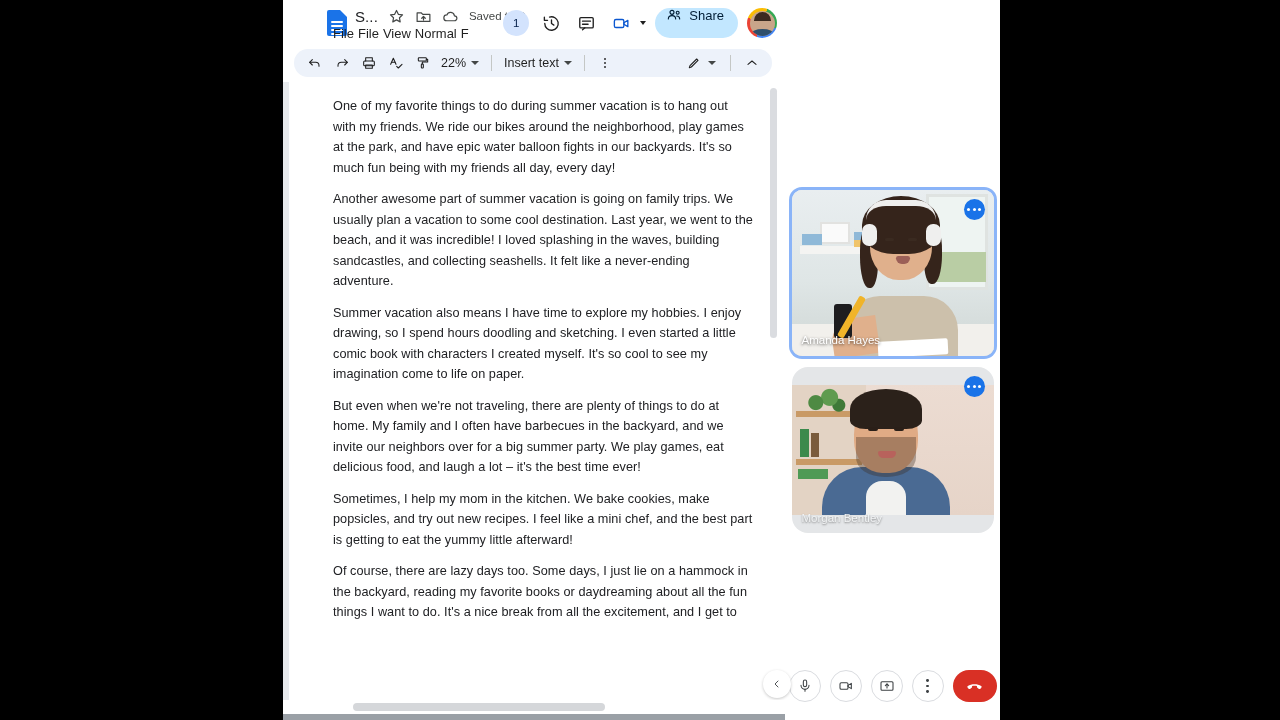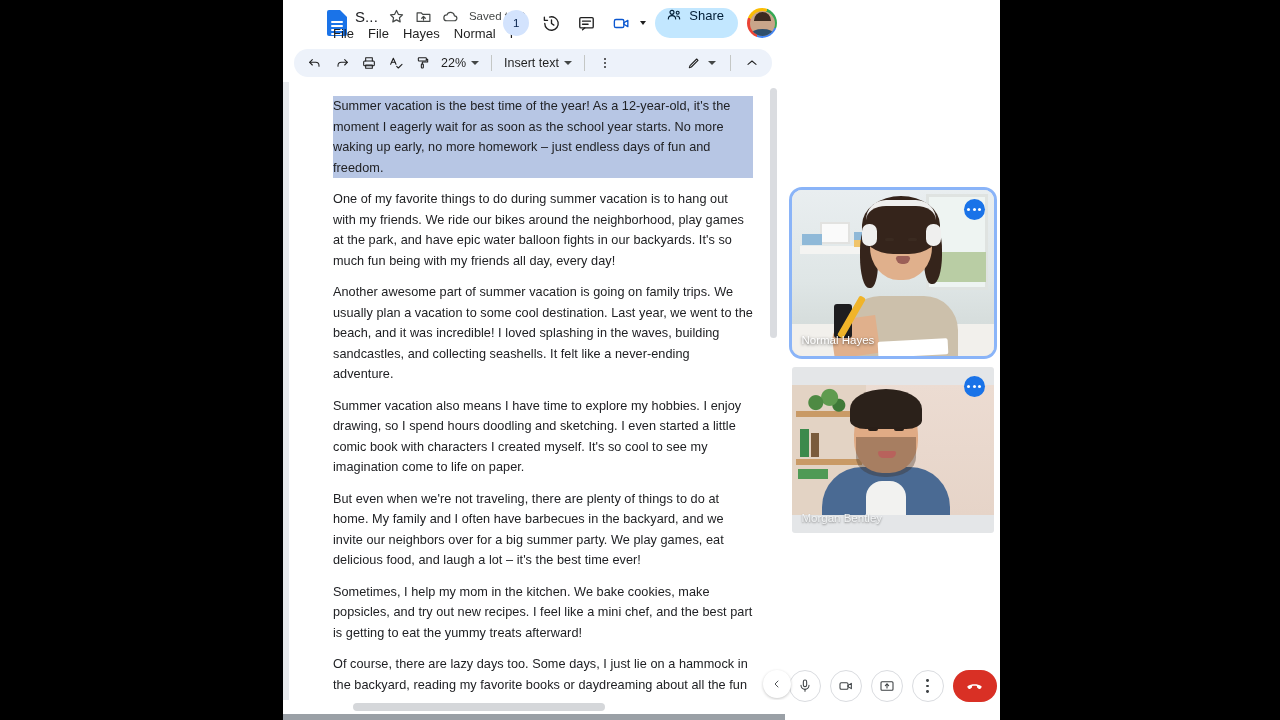--- a/index.html
+++ b/index.html
@@ -31,21 +31,21 @@
   }
   .doc-icon .lines { position:absolute; left:4px; top:11px; width:12px; }
   .doc-icon .lines i { display:block; height:1.6px; background:#fff; margin-bottom:2.4px; border-radius:1px;}
 
   .title-row { position:absolute; left:72px; top:6px; display:flex; align-items:center; gap:10px; height:20px; }
   .doc-title { font-size:15px; color:#202124; white-space:nowrap; letter-spacing:.1px;}
   .hicon { width:17px; height:17px; color:#444746; display:inline-block; }
   .hicon svg { display:block; width:17px; height:17px; fill:none; stroke:#444746; stroke-width:1.7; stroke-linecap:round; stroke-linejoin:round;}
   .saved-text { font-size:11.5px; color:#444746; white-space:nowrap; }
 
-  .menu-row { position:absolute; left:50px; top:26px; display:flex; gap:14px; }
+  .menu-row { position:absolute; left:50px; top:26px; display:flex; gap:4px; }
   .menu-row span { font-size:13px; color:#1f1f1f; white-space:nowrap; }
 
   .header-right { position:absolute; right:8px; top:4px; display:flex; align-items:center; gap:9px; height:38px;}
   .pg-badge {
     width:26px; height:26px; border-radius:50%; background:#d3e3fd; color:#041e49;
     font-size:11.5px; display:flex; align-items:center; justify-content:center;
   }
   .rbtn { width:26px; height:26px; display:flex; align-items:center; justify-content:center; border-radius:50%; }
   .rbtn svg { width:19px; height:19px; fill:none; stroke:#1f1f1f; stroke-width:1.7; stroke-linecap:round; stroke-linejoin:round; }
   .meet-btn svg { stroke:#0b57d0; }
@@ -96,21 +96,21 @@
   .docs-bottom-edge{ position:absolute; left:283px; bottom:0; width:502px; height:6px; background:#9aa0a6;}
 
   
   .meet { position:absolute; left:785px; top:0; width:215px; height:720px; background:#fff; }
   .meet-head { position:relative; height:44px; }
   .meet-title { position:absolute; left:9px; top:15px; font-size:13.5px; color:#202124; }
   .meet-head-icons { position:absolute; right:8px; top:13px; display:flex; gap:18px; }
   .meet-head-icons svg { width:17px;height:17px;fill:none;stroke:#3c4043;stroke-width:1.6;stroke-linecap:round;stroke-linejoin:round;}
 
   .tiles { position:absolute; left:0; top:190px; width:215px; }
-  .tile { position:relative; width:202px; margin:0 auto 11px auto; border-radius:3px; overflow:hidden; }
+  .tile { position:relative; width:202px; margin:0 auto 11px auto; border-radius:16px; overflow:hidden; }
   .tile.active { box-shadow:0 0 0 3px #8ab4f8; border-radius:10px; }
   .tile .vid { position:relative; width:202px; height:166px; overflow:hidden; background:#e4e6e8; }
   .tile.letterboxed .vid { height:166px; display:flex; flex-direction:column; justify-content:center; background:#e4e6e8;}
   .tile.letterboxed .inner-vid { height:130px; position:relative; overflow:hidden;}
 
   .name {
     position:absolute; left:10px; font-size:11.5px; color:#fff;
     text-shadow:0 1px 3px rgba(0,0,0,.65);
   }
   .name.a { bottom:10px; }
@@ -222,21 +222,21 @@
           <svg viewBox="0 0 24 24">
               <path d="M6.5 18h11a3.5 3.5 0 000-7 5.5 5.5 0 00-10.6-1.2A3.6 3.6 0 006.5 18z"></path>
             </svg>
         </span>
         <span class="saved-text">Saved to D</span>
       </div>
 
       <div class="menu-row">
         <span>File</span>
         <span>File</span>
-        <span>Hayes</span>
+        <span>View</span>
         <span>Normal</span>
         <span>F</span>
       </div>
 
       <div class="header-right">
         <div class="pg-badge">1</div>
         <div class="rbtn">
           <svg viewBox="0 0 24 24">
               <path d="M3.5 12a8.5 8.5 0 106-8.1"></path>
               <path d="M3 4v4h4"></path>
@@ -337,26 +337,25 @@
       <div class="tb">
         <svg viewBox="0 0 24 24">
             <path d="M6 14l6-5 6 5"></path>
           </svg>
       </div>
     </div>
 
     <div class="page-area">
       <div class="page-left-strip"></div>
       <div class="page">
-        <p class="sel">Summer vacation is the best time of the year! As a 12-year-old, it's the moment I eagerly wait for as soon as the school year starts. No more waking up early, no more homework – just endless days of fun and freedom.</p>
         <p>One of my favorite things to do during summer vacation is to hang out with my friends. We ride our bikes around the neighborhood, play games at the park, and have epic water balloon fights in our backyards. It's so much fun being with my friends all day, every day!</p>
         <p>Another awesome part of summer vacation is going on family trips. We usually plan a vacation to some cool destination. Last year, we went to the beach, and it was incredible! I loved splashing in the waves, building sandcastles, and collecting seashells. It felt like a never-ending adventure.</p>
         <p>Summer vacation also means I have time to explore my hobbies. I enjoy drawing, so I spend hours doodling and sketching. I even started a little comic book with characters I created myself. It's so cool to see my imagination come to life on paper.</p>
         <p>But even when we're not traveling, there are plenty of things to do at home. My family and I often have barbecues in the backyard, and we invite our neighbors over for a big summer party. We play games, eat delicious food, and laugh a lot – it's the best time ever!</p>
-        <p>Sometimes, I help my mom in the kitchen. We bake cookies, make popsicles, and try out new recipes. I feel like a mini chef, and the best part is getting to eat the yummy treats afterward!</p>
+        <p>Sometimes, I help my mom in the kitchen. We bake cookies, make popsicles, and try out new recipes. I feel like a mini chef, and the best part is getting to eat the yummy little afterward!</p>
         <p class="clip-last">Of course, there are lazy days too. Some days, I just lie on a hammock in the backyard, reading my favorite books or daydreaming about all the fun things I want to do. It's a nice break from all the excitement, and I get to relax and recharge.</p>
       </div>
     </div>
   </div>
 
   <div class="vscroll"></div>
   <div class="hscroll-track">
     <div class="hscroll-thumb"></div>
   </div>
   <div class="docs-bottom-edge"></div>
@@ -387,21 +386,21 @@
             <div class="eye1"></div>
               <div class="eye2"></div>
               <div class="mouth"></div>
             <div class="torso"></div>
               <div class="arm"></div>
             <div class="phone"></div>
               <div class="paper"></div>
               <div class="pencil"></div>
           </div>
         </div>
-        <div class="name a">Normal Hayes</div>
+        <div class="name a">Amanda Hayes</div>
         <div class="dots-btn">
             <i></i>
             <i></i>
             <i></i>
           </div>
       </div>
 
       <div class="tile letterboxed">
         <div class="vid">
           <div class="inner-vid">

